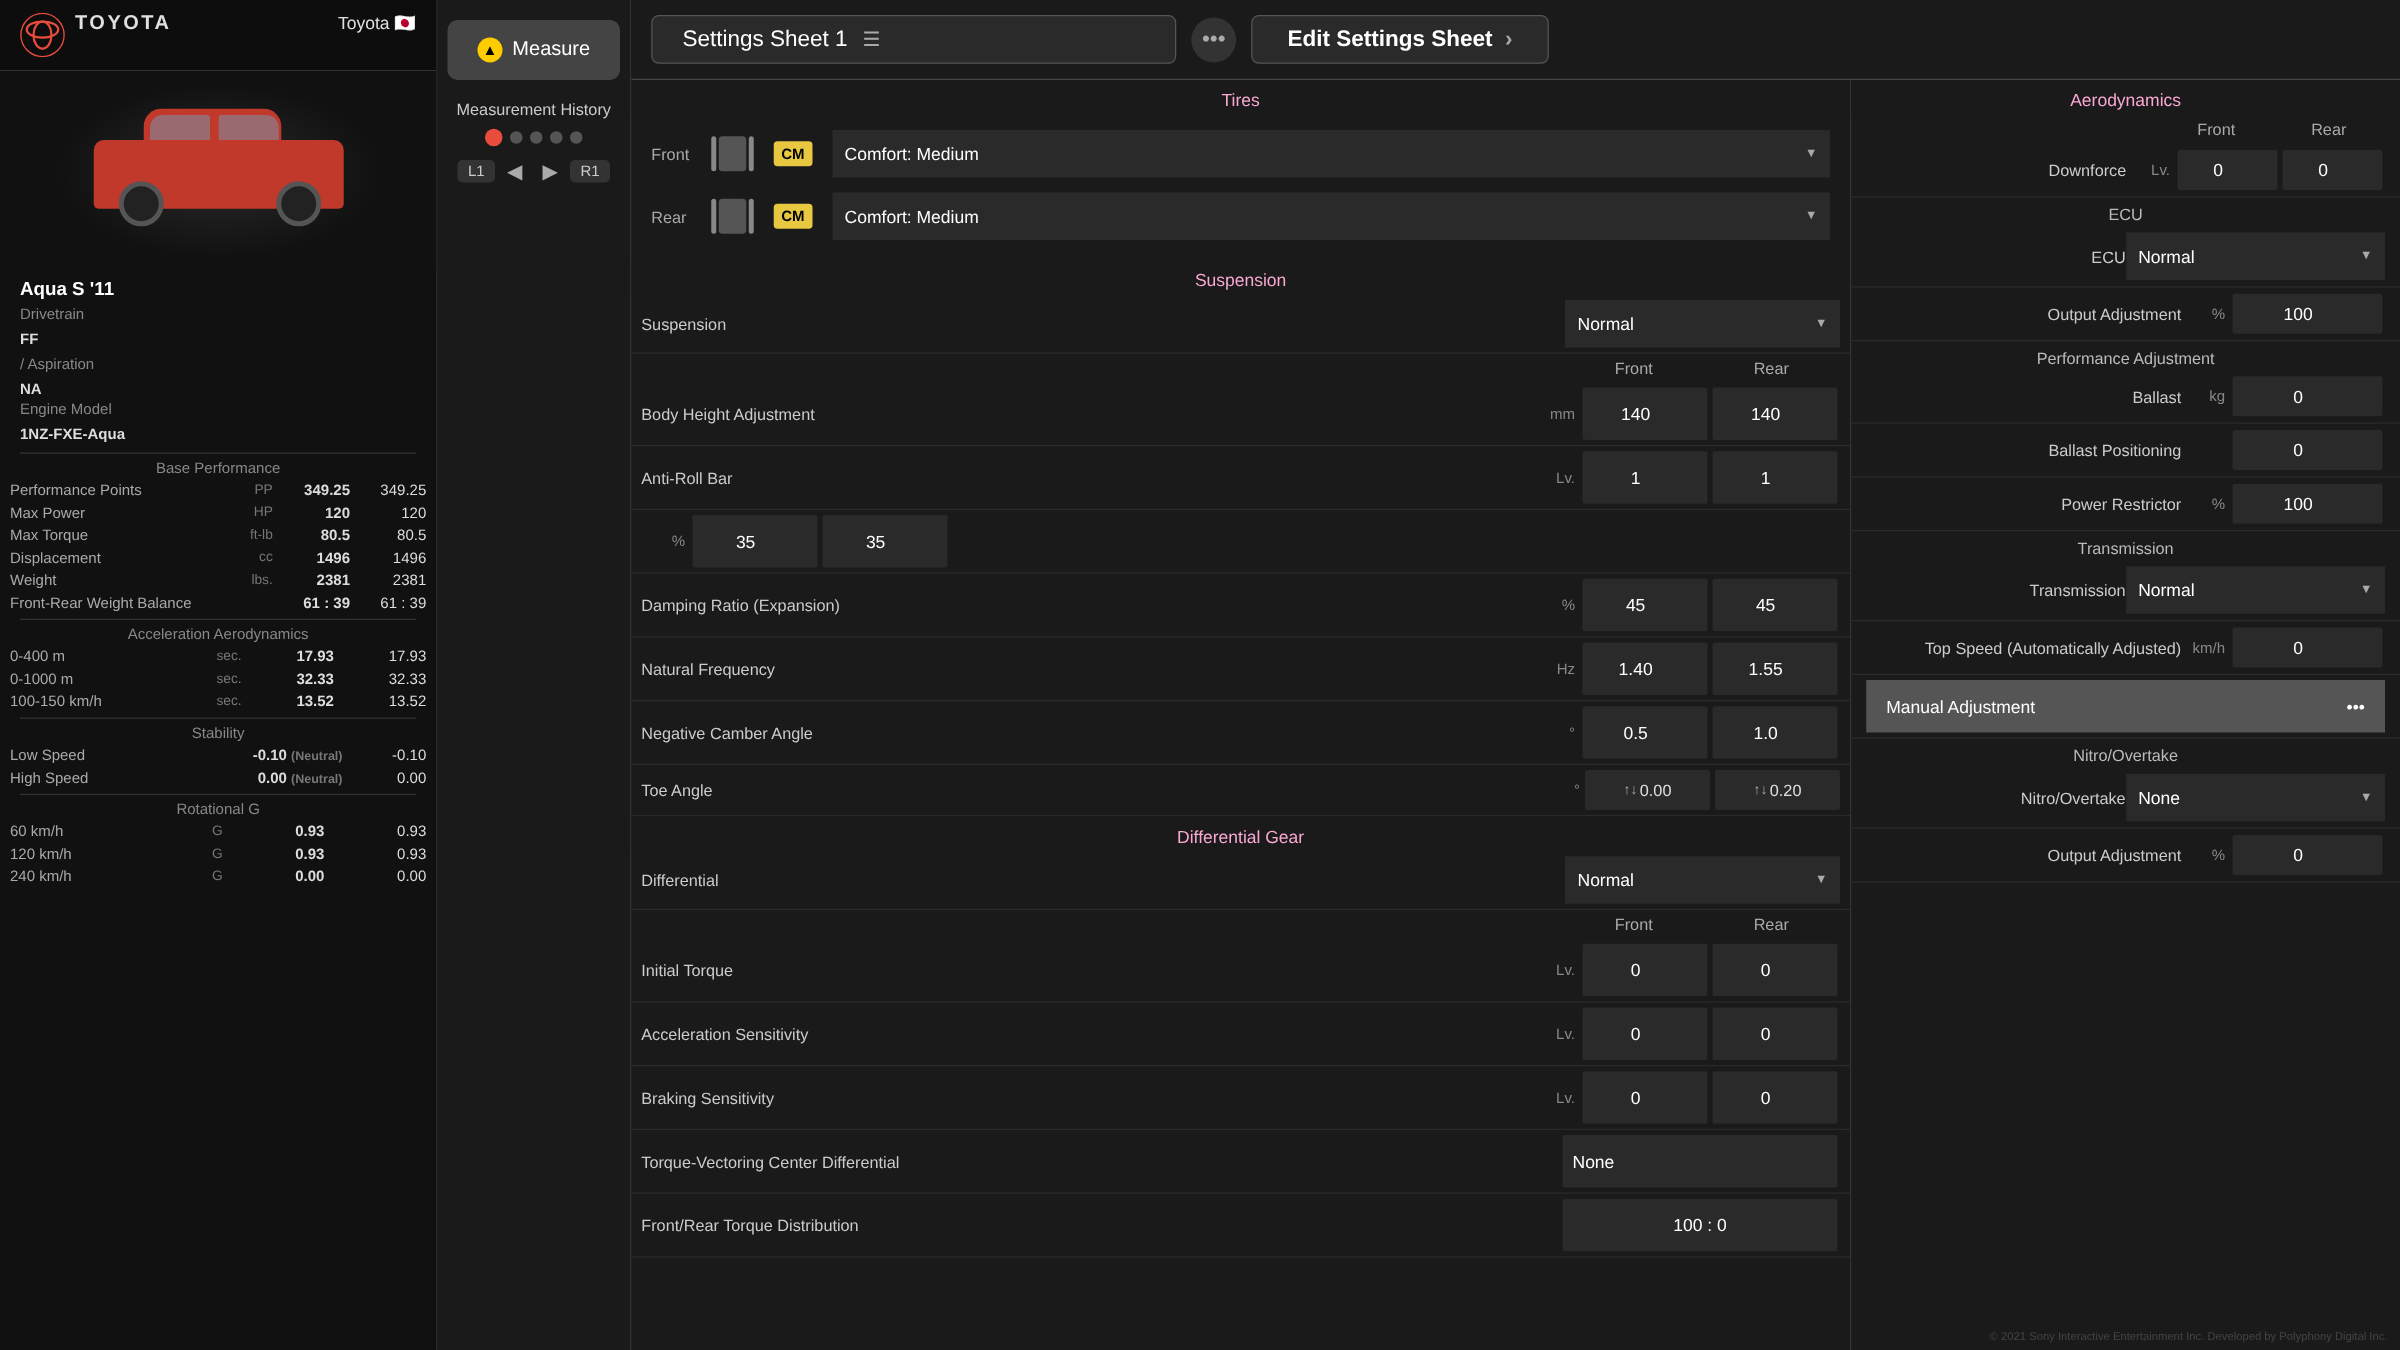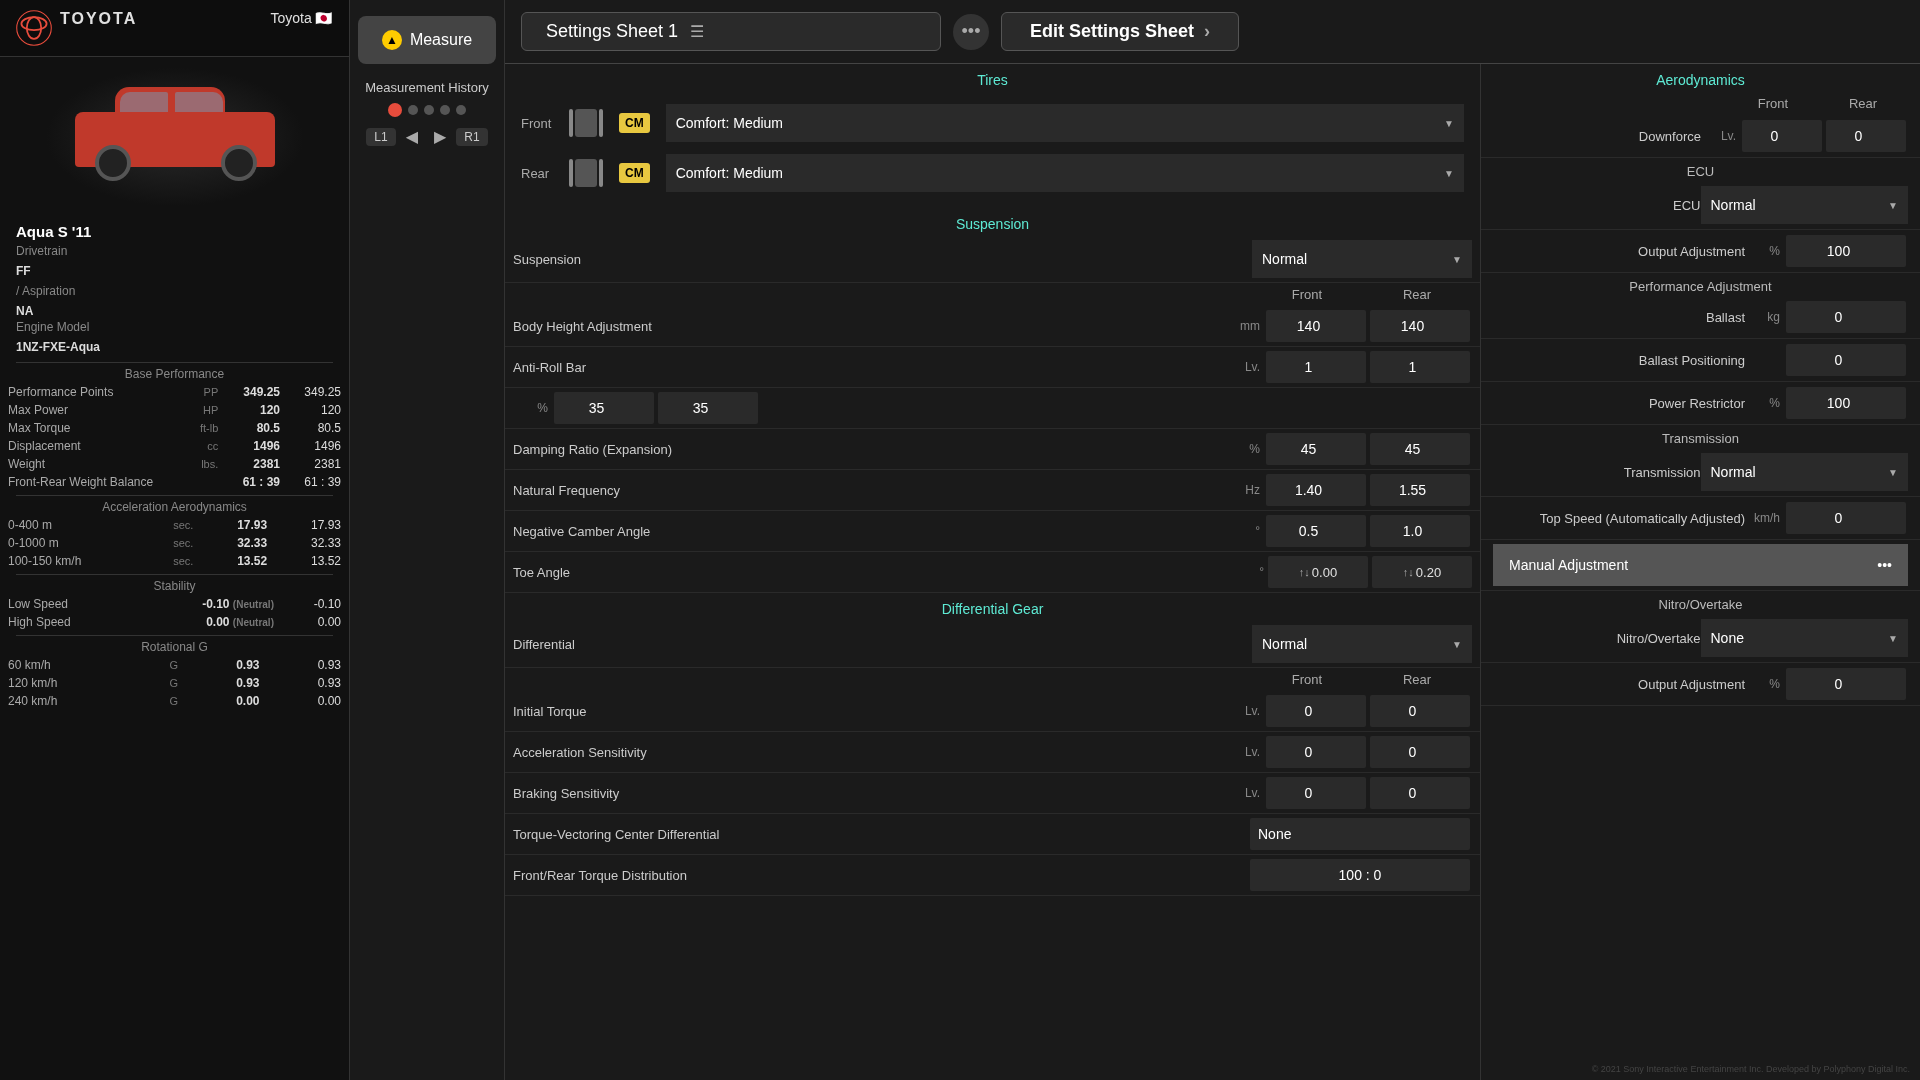--- a/index.html
+++ b/index.html
@@ -367,21 +367,21 @@
       width: 440px;
       min-width: 440px;
       border-left: 1px solid #333;
       overflow-y: auto;
       padding: 0;
     }
 
     
     .section-title {
       text-align: center;
-      color: #5eead4;
+      color: #f9a8d4;
       font-size: 14px;
       padding: 8px 0 4px 0;
       background: #1a1a1a;
     }
 
     .subsection-title {
       text-align: center;
       color: #bbb;
       font-size: 13px;
       padding: 6px 0 2px 0;
@@ -424,21 +424,21 @@
     }
 
     .setting-input {
       background: #2a2a2a;
       border: none;
       color: #fff;
       text-align: center;
       padding: 5px 6px;
       font-size: 14px;
       width: 100px;
-      height: 32px;
+      height: 42px;
       border-radius: 2px;
       margin: 0 2px;
     }
 
     .dropdown-select {
       background: #2a2a2a;
       border: none;
       color: #fff;
       padding: 6px 10px;
       font-size: 14px;

